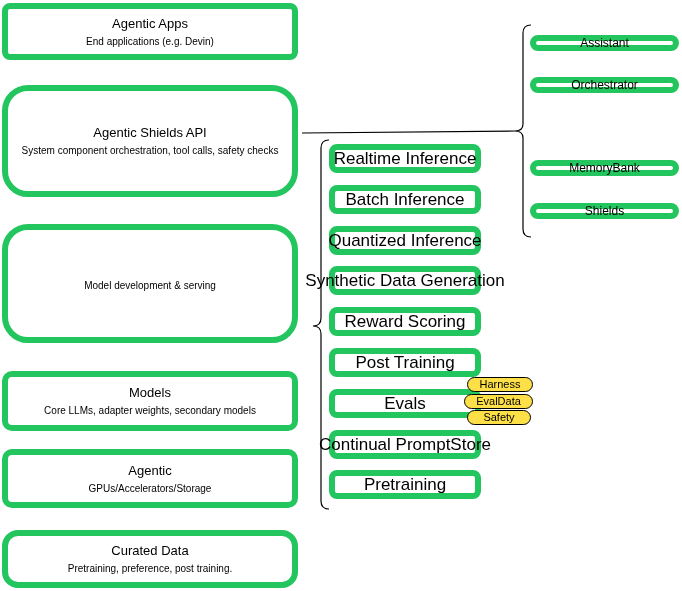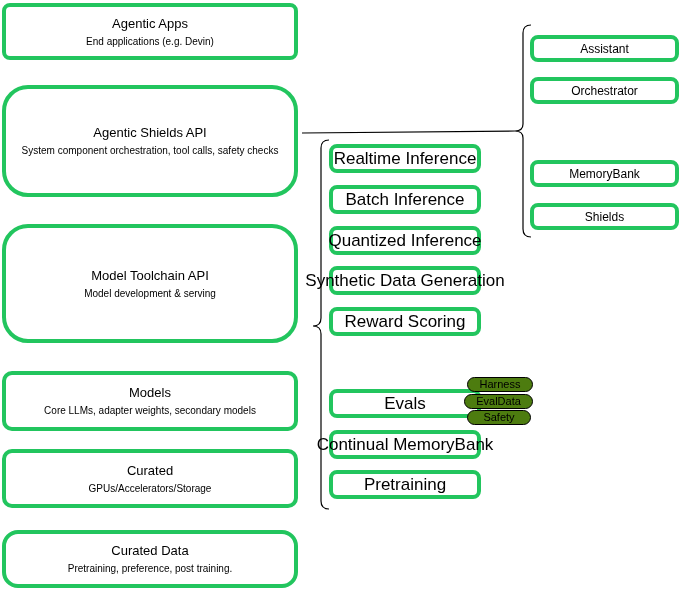--- a/index.html
+++ b/index.html
@@ -18,45 +18,45 @@
   svg.connectors {
     position:absolute;
     left:0; top:0;
     width:682px; height:591px;
     pointer-events:none;
     z-index:1;
   }
   .box {
     position:absolute;
     box-sizing:border-box;
-    border:4px solid #22c55e;
+    border:6px solid #22c55e;
     background:#ffffff;
     display:flex;
     flex-direction:column;
     align-items:center;
     justify-content:center;
     text-align:center;
     z-index:2;
   }
   .lbox { left:2px; width:296px; }
   .lbox .title { font-size:13px; line-height:16px; }
   .lbox .sub   { font-size:10px; line-height:13px; margin-top:3px; }
   .mbox {
     left:329px; width:152px; height:29px;
     border-radius:8px; font-size:17px; white-space:nowrap;
   }
   .rbox {
-    left:530px; width:149px; height:27px;
+    left:530px; width:149px; height:16px;
     border-radius:8px; font-size:12px; white-space:nowrap;
   }
   .pill {
     position:absolute;
     box-sizing:border-box;
     border:1px solid #000000;
-    background:#4d7c0f;
+    background:#fde047;
     border-radius:8px;
     font-size:11px;
     line-height:13px;
     display:flex;
     align-items:flex-end;
     justify-content:center;
     white-space:nowrap;
     z-index:3;
   }
 </style>
@@ -78,31 +78,30 @@
     <div class="title">Agentic Apps</div>
     <div class="sub">End applications (e.g. Devin)</div>
   </div>
 
   <div class="box lbox" style="top:85px;height:112px;border-radius:26px">
     <div class="title">Agentic Shields API</div>
     <div class="sub">System component orchestration, tool calls, safety checks</div>
   </div>
 
   <div class="box lbox" style="top:224px;height:119px;border-radius:26px">
-    <div class="title">Model Toolchain API</div>
     <div class="sub">Model development &amp; serving</div>
   </div>
 
   <div class="box lbox" style="top:371px;height:60px;border-radius:10px">
     <div class="title">Models</div>
     <div class="sub">Core LLMs, adapter weights, secondary models</div>
   </div>
 
   <div class="box lbox" style="top:449px;height:59px;border-radius:10px">
-    <div class="title">Curated</div>
+    <div class="title">Agentic</div>
     <div class="sub">GPUs/Accelerators/Storage</div>
   </div>
 
   <div class="box lbox" style="top:530px;height:58px;border-radius:16px">
     <div class="title">Curated Data</div>
     <div class="sub">Pretraining, preference, post training.</div>
   </div>
 
   <div class="box mbox" style="top:144px">
     <span>Realtime Inference</span>
@@ -112,25 +111,28 @@
   </div>
   <div class="box mbox" style="top:226px">
     <span>Quantized Inference</span>
   </div>
   <div class="box mbox" style="top:266px">
     <span>Synthetic Data Generation</span>
   </div>
   <div class="box mbox" style="top:307px">
     <span>Reward Scoring</span>
   </div>
+  <div class="box mbox" style="top:348px">
+    <span>Post Training</span>
+  </div>
   <div class="box mbox" style="top:389px">
     <span>Evals</span>
   </div>
   <div class="box mbox" style="top:430px">
-    <span>Continual MemoryBank</span>
+    <span>Continual PromptStore</span>
   </div>
   <div class="box mbox" style="top:470px">
     <span>Pretraining</span>
   </div>
 
   <div class="pill" style="left:467px;top:377px;width:66px;height:15px">
     <span>Harness</span>
   </div>
   <div class="pill" style="left:464px;top:394px;width:69px;height:15px">
     <span>EvalData</span>

